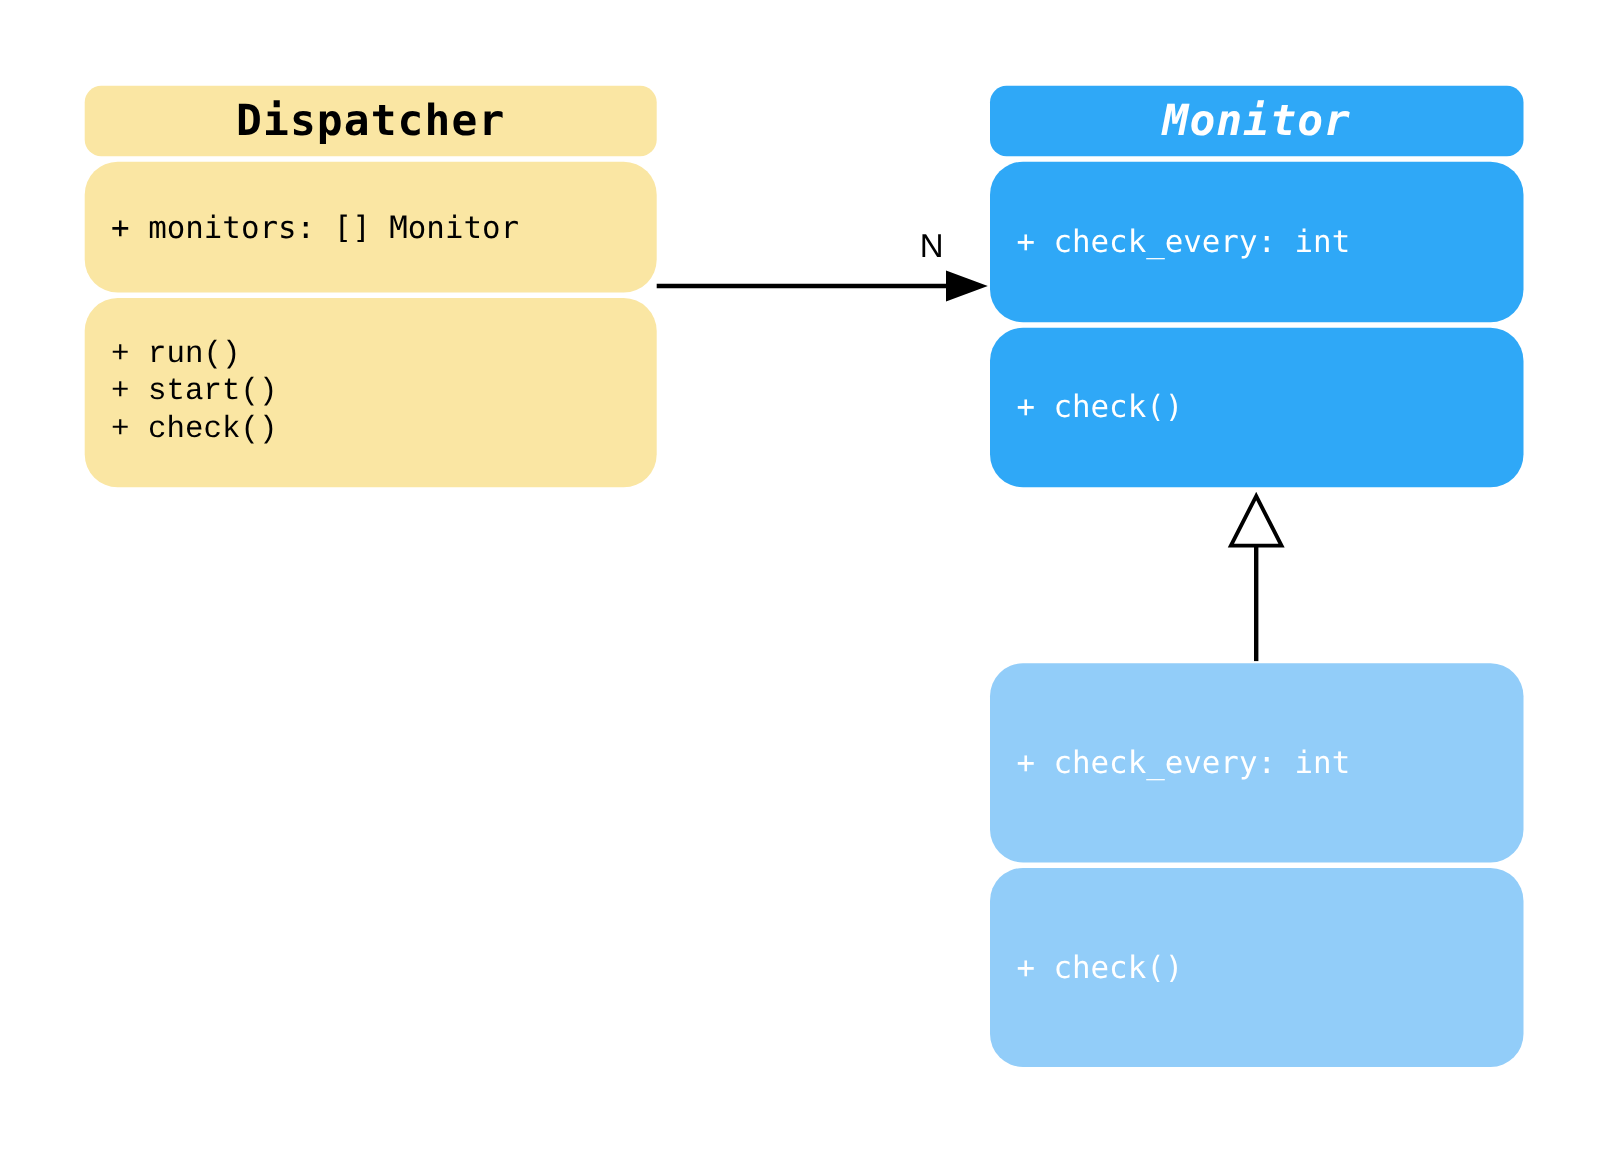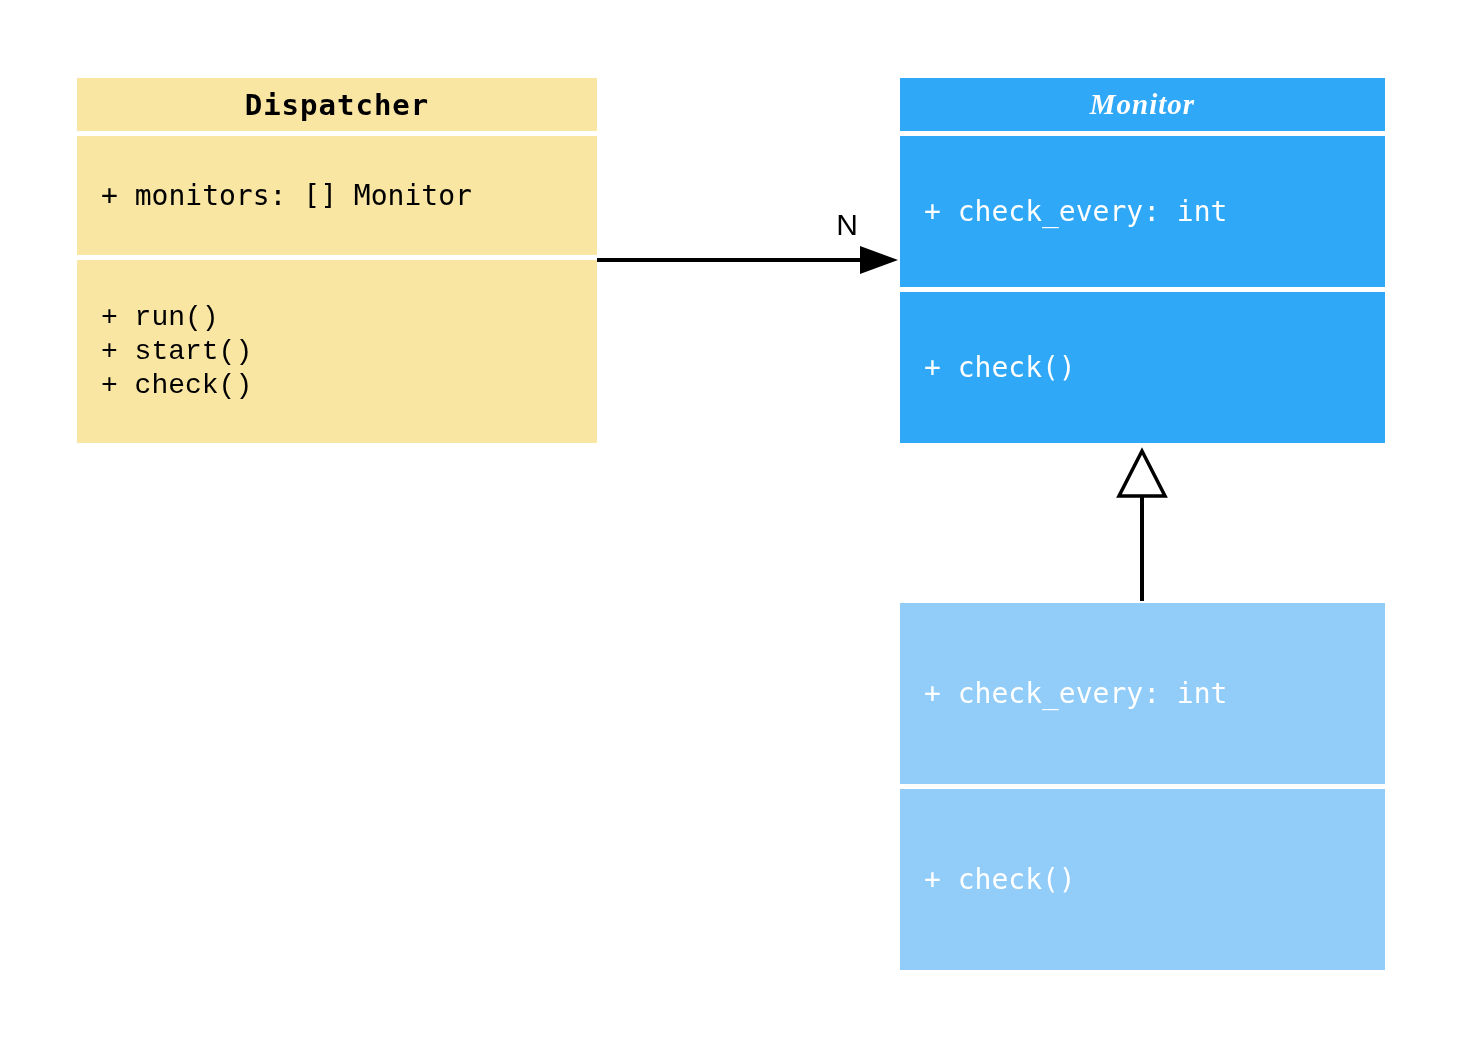--- a/index.html
+++ b/index.html
@@ -26,34 +26,36 @@
   .uml-class {
     position: absolute;
     display: flex;
     flex-direction: column;
     gap: 5px;
   }
   .sec {
     box-sizing: border-box;
   }
   .sec.header {
-    height: 53px;
+    height: 64px;
     display: flex;
     align-items: center;
     justify-content: center;
-    font-size: 29px;
+    font-size: 39px;
     font-weight: bold;
     letter-spacing: 1px;
+    border-radius: 15px;
   }
   .sec.body {
     display: flex;
     flex-direction: column;
     justify-content: center;
     padding-left: 24px;
     font-size: 28px;
+    border-radius: 30px;
   }
   .sec.body .line {
     line-height: 34px;
     white-space: pre;
   }
   #class-dispatcher {
     left: 77px;
     top: 78px;
     width: 520px;
     height: 365px;
@@ -115,21 +117,21 @@
       <div class="line">+ monitors: [] Monitor</div>
     </div>
     <div class="sec body methods" style="background-color: rgb(250, 230, 163); color: rgb(0, 0, 0); font-family: Liberation Mono, monospace;">
       <div class="line">+ run()</div>
       <div class="line">+ start()</div>
       <div class="line">+ check()</div>
     </div>
   </div>
 
   <div class="uml-class" id="class-monitor">
-    <div class="sec header" style="background-color: rgb(47, 168, 247); color: rgb(255, 255, 255); font-family: Liberation Serif, serif;">Monitor</div>
+    <div class="sec header" style="background-color: rgb(47, 168, 247); color: rgb(255, 255, 255);">Monitor</div>
     <div class="sec body attrs" style="background-color: rgb(47, 168, 247); color: rgb(255, 255, 255);">
       <div class="line">+ check_every: int</div>
     </div>
     <div class="sec body methods" style="background-color: rgb(47, 168, 247); color: rgb(255, 255, 255);">
       <div class="line">+ check()</div>
     </div>
   </div>
 
   <div class="uml-class" id="class-concrete-monitor">
     <div class="sec body attrs" style="background-color: rgb(146, 205, 249); color: rgb(255, 255, 255);">

